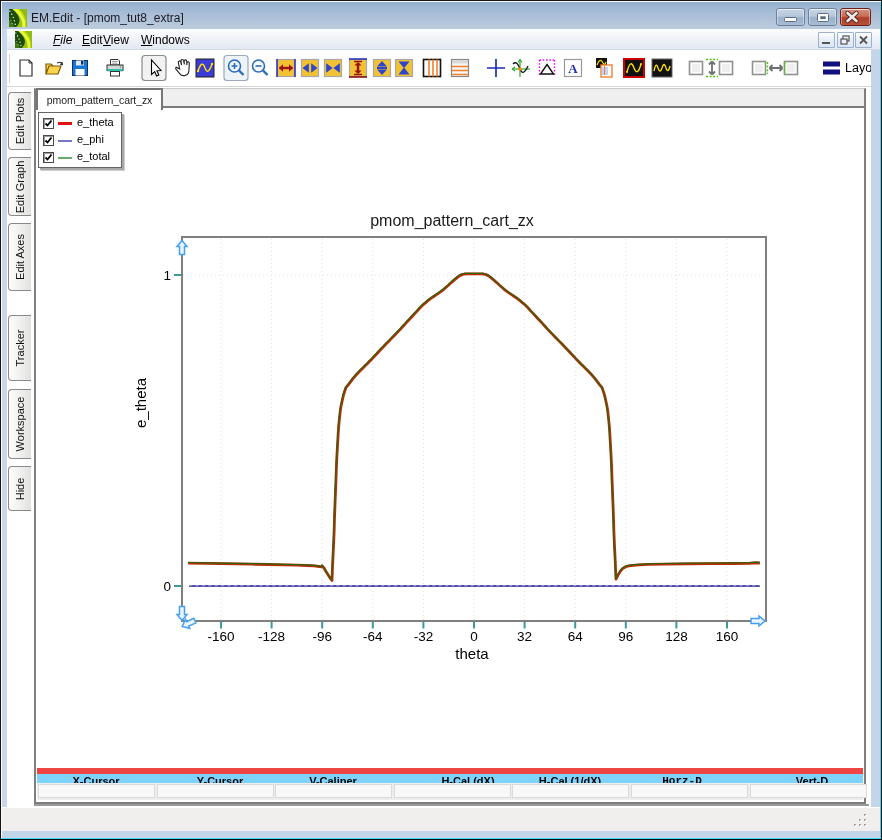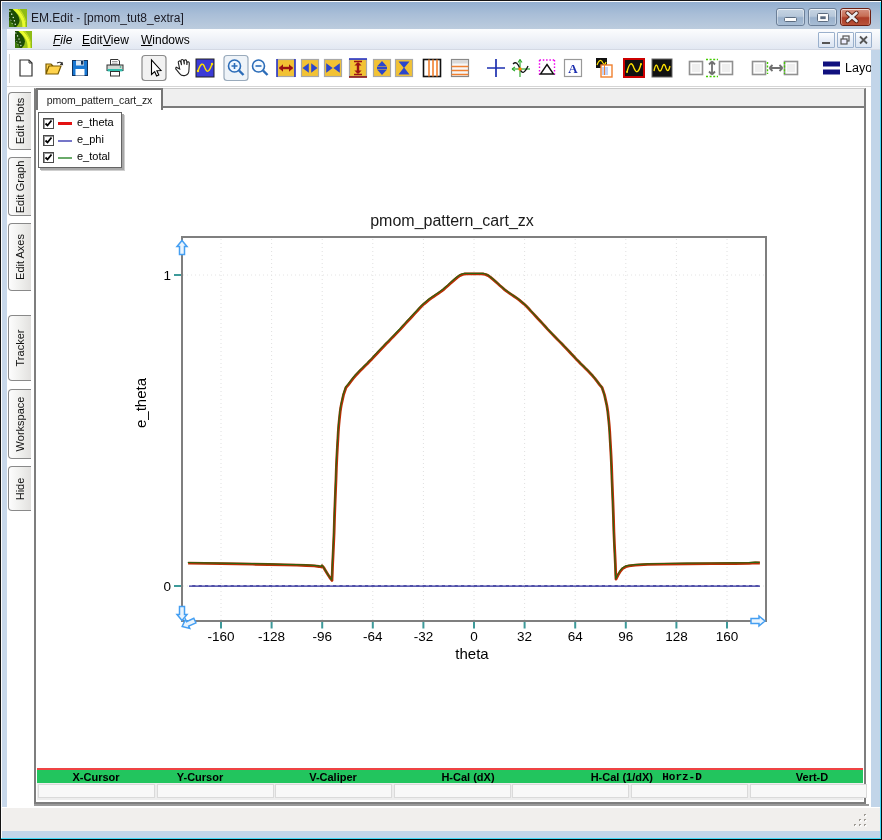--- a/index.html
+++ b/index.html
@@ -40,21 +40,21 @@
 #content { z-index:1; left:34px; top:88px; width:832px; height:716px; background:#fff; border:2px solid #7e7e7e; border-top:1px solid #c9c9c9; }
 #tabstrip { z-index:2; left:36px; top:89px; width:828px; height:19px; background:#efefef; border-bottom:2px solid #7b7b7b; }
 #doctab { z-index:3; left:36px; top:88px; width:127px; height:22px; background:#fff; border:2px solid #767676; border-bottom:none; font-size:10.5px; color:#1c1c1c; text-align:center; line-height:20px; letter-spacing:-0.1px; }
 
 #legend { z-index:6; left:38px; top:112px; width:84px; height:56px; background:#fff; border:1px solid #646464; box-shadow:2px 2px 0 #a8a8a8,3px 3px 0 #cfcfcf; }
 .leg-row { position:absolute; left:0; height:17px; width:100%; }
 .leg-cb { position:absolute; left:4px; top:2px; width:11px; height:11px; background:#fff; border:1px solid #4a4a4a; box-shadow:inset 1px 1px 0 #9a9a9a; }
 .leg-line { position:absolute; left:19px; width:14px; height:3px; top:6px; }
 .leg-txt { position:absolute; left:38px; top:0px; font-size:11px; color:#000; }
 
-#trk-head { z-index:4; left:37px; top:768px; width:826px; height:15px; background:#22c55e; border-top:2px solid #ef4444; }
+#trk-head { z-index:4; left:37px; top:768px; width:826px; height:15px; background:#7dd3fc; border-top:6px solid #ef4444; }
 #trk-body { z-index:4; left:37px; top:783px; width:826px; height:17px; background:#ededed; }
 .trk-h { position:absolute; top:1px; font-size:11px; font-weight:bold; color:#000; width:118px; text-align:center; }
 .trk-c { position:absolute; top:1px; height:14px; width:117px; background:#f8f8f8; border:1px solid #dadada; }
 
 #statusbar { left:2px; top:807px; width:878px; height:24px; background:#f1efed; border-top:1px solid #ffffff; }
 #framebot { left:2px; top:831px; width:878px; height:7px; background:#c2d5e9; }
 #frameright { left:871px; top:50px; width:9px; height:781px; background:#c2d5e9; }
 #frameleft { left:2px; top:29px; width:5px; height:802px; background:#c8d8ea; }
 #contentborder-dark { z-index:4; left:34px; top:804px; width:835px; height:2px; background:#9a9a9a; }
 </style>
@@ -389,24 +389,24 @@
 <path d="M188.1 563.1 L205.2 563.4 L221.0 563.7 L236.8 563.9 L252.6 564.2 L268.4 564.5 L284.2 564.9 L296.9 565.2 L306.4 565.5 L314.3 565.9 L319.0 566.5 L321.4 567.0 L322.2 565.8 L323.5 567.3 L325.4 570.5 L327.7 574.2 L329.8 577.6 L332.0 580.4 L332.0 579.2 L332.2 575.5 L332.6 564.7 L333.1 554.2 L333.6 543.8 L334.1 532.1 L334.5 518.3 L335.0 504.2 L335.5 491.5 L336.0 479.0 L336.4 467.1 L336.9 456.4 L337.4 447.2 L337.9 438.9 L338.3 431.5 L338.8 425.1 L339.3 419.9 L339.8 415.4 L340.2 411.5 L340.7 408.2 L341.2 405.3 L343.5 394.9 L345.9 387.7 L348.3 384.8 L350.7 381.7 L353.0 378.6 L355.4 375.8 L357.8 373.2 L360.1 370.8 L362.5 368.4 L364.9 366.1 L367.3 363.8 L369.6 361.3 L372.0 358.9 L374.4 356.3 L376.8 353.8 L379.1 351.2 L381.5 348.7 L383.9 346.3 L386.2 343.8 L388.6 341.4 L391.0 338.9 L393.4 336.5 L395.7 334.1 L398.1 331.6 L400.5 329.1 L402.8 326.5 L405.2 323.9 L407.6 321.3 L410.0 318.8 L412.3 316.2 L414.7 313.6 L417.1 311.1 L419.4 308.5 L421.8 306.1 L424.2 303.8 L426.6 301.8 L428.9 299.9 L431.3 298.1 L433.7 296.5 L436.1 294.9 L438.4 293.3 L440.8 291.7 L443.2 289.9 L445.5 287.8 L447.9 285.7 L450.3 283.5 L452.7 281.4 L455.0 279.4 L457.4 277.4 L459.8 275.6 L462.1 274.6 L464.5 274.0 L466.9 273.9 L469.3 273.9 L471.6 273.9 L474.0 273.9 L476.4 273.9 L478.7 273.9 L481.1 273.9 L483.5 274.0 L485.9 274.6 L488.2 275.6 L490.6 277.4 L493.0 279.4 L495.3 281.4 L497.7 283.5 L500.1 285.7 L502.5 287.8 L504.8 289.9 L507.2 291.7 L509.6 293.3 L511.9 294.9 L514.3 296.5 L516.7 298.1 L519.1 299.9 L521.4 301.8 L523.8 303.8 L526.2 306.1 L528.6 308.5 L530.9 311.1 L533.3 313.6 L535.7 316.2 L538.0 318.8 L540.4 321.3 L542.8 323.9 L545.2 326.5 L547.5 329.1 L549.9 331.6 L552.3 334.1 L554.6 336.5 L557.0 338.9 L559.4 341.4 L561.8 343.8 L564.1 346.3 L566.5 348.7 L568.9 351.2 L571.2 353.8 L573.6 356.3 L576.0 358.9 L578.4 361.3 L580.7 363.8 L583.1 366.1 L585.5 368.4 L587.9 370.8 L590.2 373.2 L592.6 375.8 L595.0 378.6 L597.3 381.7 L599.7 384.8 L602.1 387.7 L604.5 394.9 L606.8 405.3 L607.3 408.2 L607.8 411.5 L608.2 415.4 L608.7 419.9 L609.2 425.1 L609.7 431.5 L610.1 438.9 L610.6 447.2 L611.1 456.4 L611.6 467.1 L612.0 479.0 L612.5 491.5 L613.0 504.2 L613.5 518.3 L613.9 532.1 L614.4 543.8 L614.9 554.2 L615.4 564.7 L615.8 575.5 L616.0 579.2 L617.9 575.4 L620.3 571.4 L622.6 568.6 L625.8 566.7 L629.0 565.9 L635.3 565.2 L647.9 564.4 L663.8 564.1 L687.5 563.8 L711.2 563.6 L734.9 563.5 L749.1 563.3 L755.5 562.8 L759.9 563.0" fill="none" stroke="#bc2d04" stroke-width="2.8" stroke-linejoin="round"></path>
 <path d="M188.1 563.1 L205.2 563.4 L221.0 563.7 L236.8 563.9 L252.6 564.2 L268.4 564.5 L284.2 564.9 L296.9 565.2 L306.4 565.5 L314.3 565.9 L319.0 566.5 L321.4 567.0 L322.2 565.8 L323.5 567.3 L325.4 570.5 L327.7 574.2 L329.8 577.6 L332.0 580.4 L332.0 579.2 L332.2 575.5 L332.6 564.7 L333.1 554.2 L333.6 543.8 L334.1 532.1 L334.5 518.3 L335.0 504.2 L335.5 491.5 L336.0 479.0 L336.4 467.1 L336.9 456.4 L337.4 447.2 L337.9 438.9 L338.3 431.5 L338.8 425.1 L339.3 419.9 L339.8 415.4 L340.2 411.5 L340.7 408.2 L341.2 405.3 L343.5 394.9 L345.9 387.7 L348.3 384.8 L350.7 381.7 L353.0 378.6 L355.4 375.8 L357.8 373.2 L360.1 370.8 L362.5 368.4 L364.9 366.1 L367.3 363.8 L369.6 361.3 L372.0 358.9 L374.4 356.3 L376.8 353.8 L379.1 351.2 L381.5 348.7 L383.9 346.3 L386.2 343.8 L388.6 341.4 L391.0 338.9 L393.4 336.5 L395.7 334.1 L398.1 331.6 L400.5 329.1 L402.8 326.5 L405.2 323.9 L407.6 321.3 L410.0 318.8 L412.3 316.2 L414.7 313.6 L417.1 311.1 L419.4 308.5 L421.8 306.1 L424.2 303.8 L426.6 301.8 L428.9 299.9 L431.3 298.1 L433.7 296.5 L436.1 294.9 L438.4 293.3 L440.8 291.7 L443.2 289.9 L445.5 287.8 L447.9 285.7 L450.3 283.5 L452.7 281.4 L455.0 279.4 L457.4 277.4 L459.8 275.6 L462.1 274.6 L464.5 274.0 L466.9 273.9 L469.3 273.9 L471.6 273.9 L474.0 273.9 L476.4 273.9 L478.7 273.9 L481.1 273.9 L483.5 274.0 L485.9 274.6 L488.2 275.6 L490.6 277.4 L493.0 279.4 L495.3 281.4 L497.7 283.5 L500.1 285.7 L502.5 287.8 L504.8 289.9 L507.2 291.7 L509.6 293.3 L511.9 294.9 L514.3 296.5 L516.7 298.1 L519.1 299.9 L521.4 301.8 L523.8 303.8 L526.2 306.1 L528.6 308.5 L530.9 311.1 L533.3 313.6 L535.7 316.2 L538.0 318.8 L540.4 321.3 L542.8 323.9 L545.2 326.5 L547.5 329.1 L549.9 331.6 L552.3 334.1 L554.6 336.5 L557.0 338.9 L559.4 341.4 L561.8 343.8 L564.1 346.3 L566.5 348.7 L568.9 351.2 L571.2 353.8 L573.6 356.3 L576.0 358.9 L578.4 361.3 L580.7 363.8 L583.1 366.1 L585.5 368.4 L587.9 370.8 L590.2 373.2 L592.6 375.8 L595.0 378.6 L597.3 381.7 L599.7 384.8 L602.1 387.7 L604.5 394.9 L606.8 405.3 L607.3 408.2 L607.8 411.5 L608.2 415.4 L608.7 419.9 L609.2 425.1 L609.7 431.5 L610.1 438.9 L610.6 447.2 L611.1 456.4 L611.6 467.1 L612.0 479.0 L612.5 491.5 L613.0 504.2 L613.5 518.3 L613.9 532.1 L614.4 543.8 L614.9 554.2 L615.4 564.7 L615.8 575.5 L616.0 579.2 L617.9 575.4 L620.3 571.4 L622.6 568.6 L625.8 566.7 L629.0 565.9 L635.3 565.2 L647.9 564.4 L663.8 564.1 L687.5 563.8 L711.2 563.6 L734.9 563.5 L749.1 563.3 L755.5 562.8 L759.9 563.0" fill="none" stroke="#2d6410" stroke-width="1.2" stroke-linejoin="round" transform="translate(-0.3,-0.6)"></path>
 <path d="M0 -7 L5 -1 L2.5 -1 L2.5 7 L-2.5 7 L-2.5 -1 L-5 -1 Z" transform="translate(182,247.5) rotate(0)" fill="#eaf4fd" stroke="#459ff2" stroke-width="1.5"></path>
 <path d="M0 -7 L5 -1 L2.5 -1 L2.5 7 L-2.5 7 L-2.5 -1 L-5 -1 Z" transform="translate(182,613.5) rotate(180)" fill="#eaf4fd" stroke="#459ff2" stroke-width="1.5"></path>
 <path d="M0 -7 L5 -1 L2.5 -1 L2.5 7 L-2.5 7 L-2.5 -1 L-5 -1 Z" transform="translate(188.5,623.5) rotate(-115)" fill="#eaf4fd" stroke="#459ff2" stroke-width="1.5"></path>
 <path d="M0 -7 L5 -1 L2.5 -1 L2.5 7 L-2.5 7 L-2.5 -1 L-5 -1 Z" transform="translate(758,621) rotate(90)" fill="#eaf4fd" stroke="#459ff2" stroke-width="1.5"></path>
 </svg>
 
   <div class="abs" id="trk-head">
       <div class="trk-h" style="left:0px;">X-Cursor</div>
-      <div class="trk-h" style="left:104px;">Y-Cursor</div>
+      <div class="trk-h" style="left:124px;">Y-Cursor</div>
       <div class="trk-h" style="left:237px;">V-Caliper</div>
       <div class="trk-h" style="left:372px;">H-Cal (dX)</div>
-      <div class="trk-h" style="left:498px;text-align:right;">H-Cal (1/dX)</div>
+      <div class="trk-h" style="left:474px;">H-Cal (1/dX)</div>
       <div class="trk-h" style="left:586px;font-family:Liberation Mono, monospace;">Horz-D</div>
       <div class="trk-h" style="left:716px;">Vert-D</div>
     </div>
   <div class="abs" id="trk-body">
       <div class="trk-c" style="left:1px;"></div>
       <div class="trk-c" style="left:120px;"></div>
       <div class="trk-c" style="left:238px;"></div>
       <div class="trk-c" style="left:357px;"></div>
       <div class="trk-c" style="left:475px;"></div>
       <div class="trk-c" style="left:594px;"></div>

